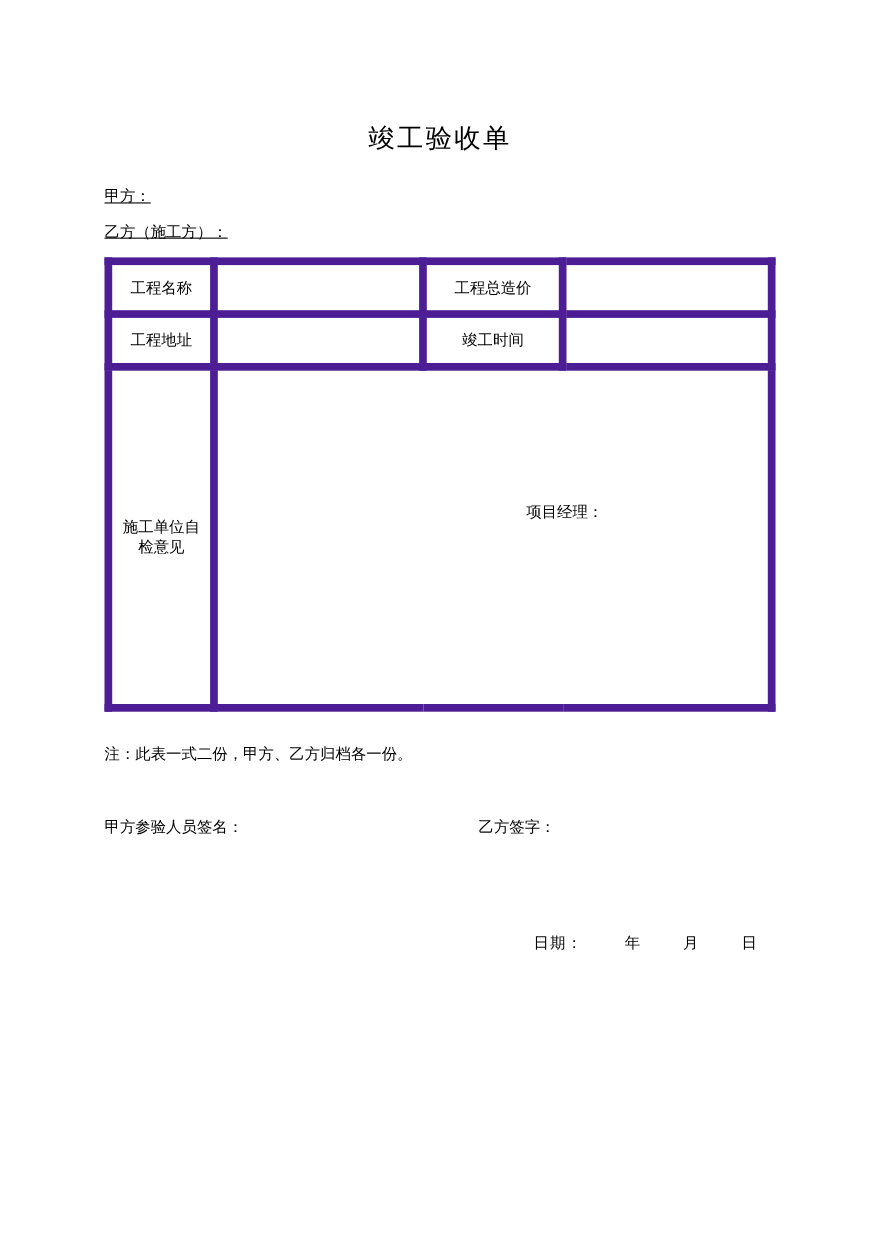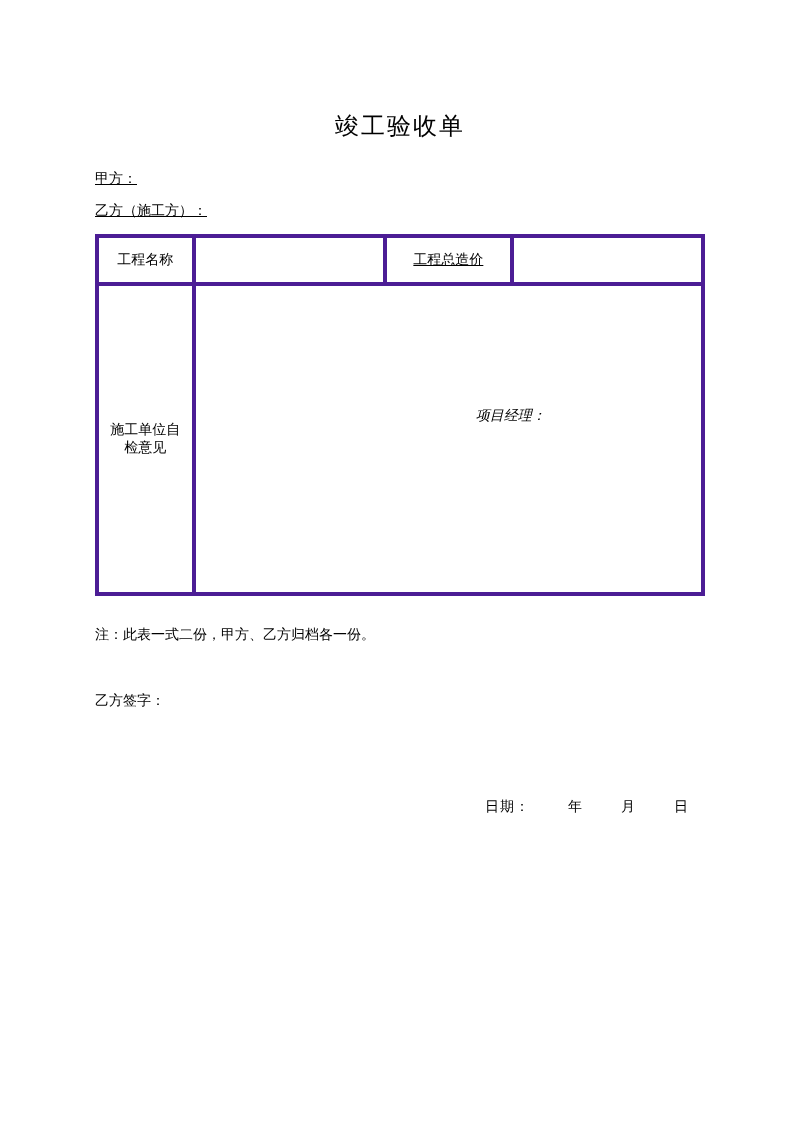--- a/index.html
+++ b/index.html
@@ -27,36 +27,35 @@
       margin-bottom: 14px;
       font-size: 14px;
       text-decoration: underline;
     }
     table {
       border-collapse: collapse;
       width: 100%;
       border: 1.5px solid #000;
     }
     td {
-      border: 4px solid #4c1d95;
+      border: 7px solid #4c1d95;
       vertical-align: middle;
       font-size: 14px;
       padding: 0 8px;
     }
     .label-cell {
       width: 100px;
       text-align: center;
     }
     .value-cell {
       width: 200px;
     }
     .label-cell2 {
       width: 132px;
       text-align: center;
-      text-decoration: underline;
     }
     .row-small {
       height: 48px;
     }
     .row-result {
       height: 64px;
     }
     .result-content {
       text-align: center;
       letter-spacing: 1px;
@@ -70,21 +69,20 @@
     .big-inner {
       position: relative;
       width: 100%;
       height: 100%;
     }
     .pm-label {
       position: absolute;
       bottom: 14px;
       left: 280px;
       font-size: 14px;
-      font-style: italic;
     }
     .note {
       margin-top: 30px;
       font-size: 14px;
     }
     .sign-row {
       margin-top: 48px;
       display: flex;
       font-size: 14px;
     }
@@ -111,34 +109,41 @@
 <div class="party-line">乙方（施工方）：</div>
 
 <table>
   <tbody>
       <tr class="row-small">
     <td class="label-cell">工程名称</td>
     <td class="value-cell"></td>
     <td class="label-cell2">工程总造价</td>
     <td class="value-cell"></td>
   </tr>
+  <tr class="row-small">
+    <td class="label-cell">工程地址</td>
+    <td class="value-cell"></td>
+    <td class="label-cell2">竣工时间</td>
+    <td class="value-cell"></td>
+  </tr>
   <tr class="row-big">
     <td class="label-cell">
       <div>施工单位自检意见</div>
     </td>
     <td colspan="3" style="padding:0;">
       <div class="big-inner">
         <div class="pm-label">项目经理：</div>
       </div>
     </td>
   </tr>
 </tbody>
   </table>
 
 <div class="note">注：此表一式二份，甲方、乙方归档各一份。</div>
 
 <div class="sign-row">
+  <div class="sign-left">甲方参验人员签名：</div>
   <div>乙方签字：</div>
 </div>
 
 <div class="date-row">
   <span>日期：</span><span class="dspace"></span><span>年</span><span class="dspace"></span><span>月</span><span class="dspace"></span><span>日</span>
 </div>
 
 </body></html>

